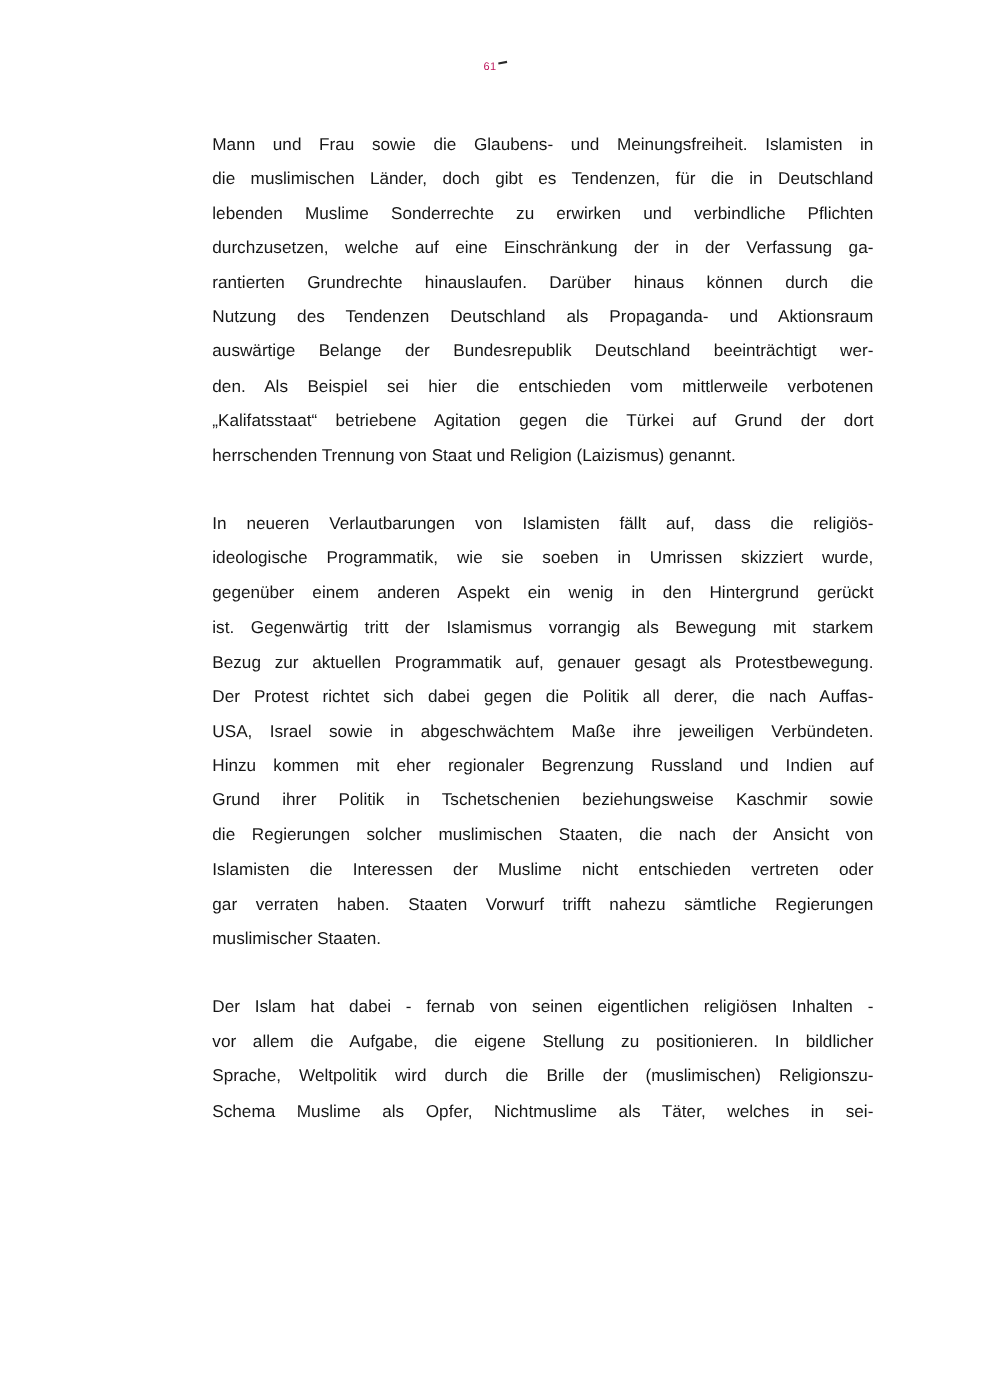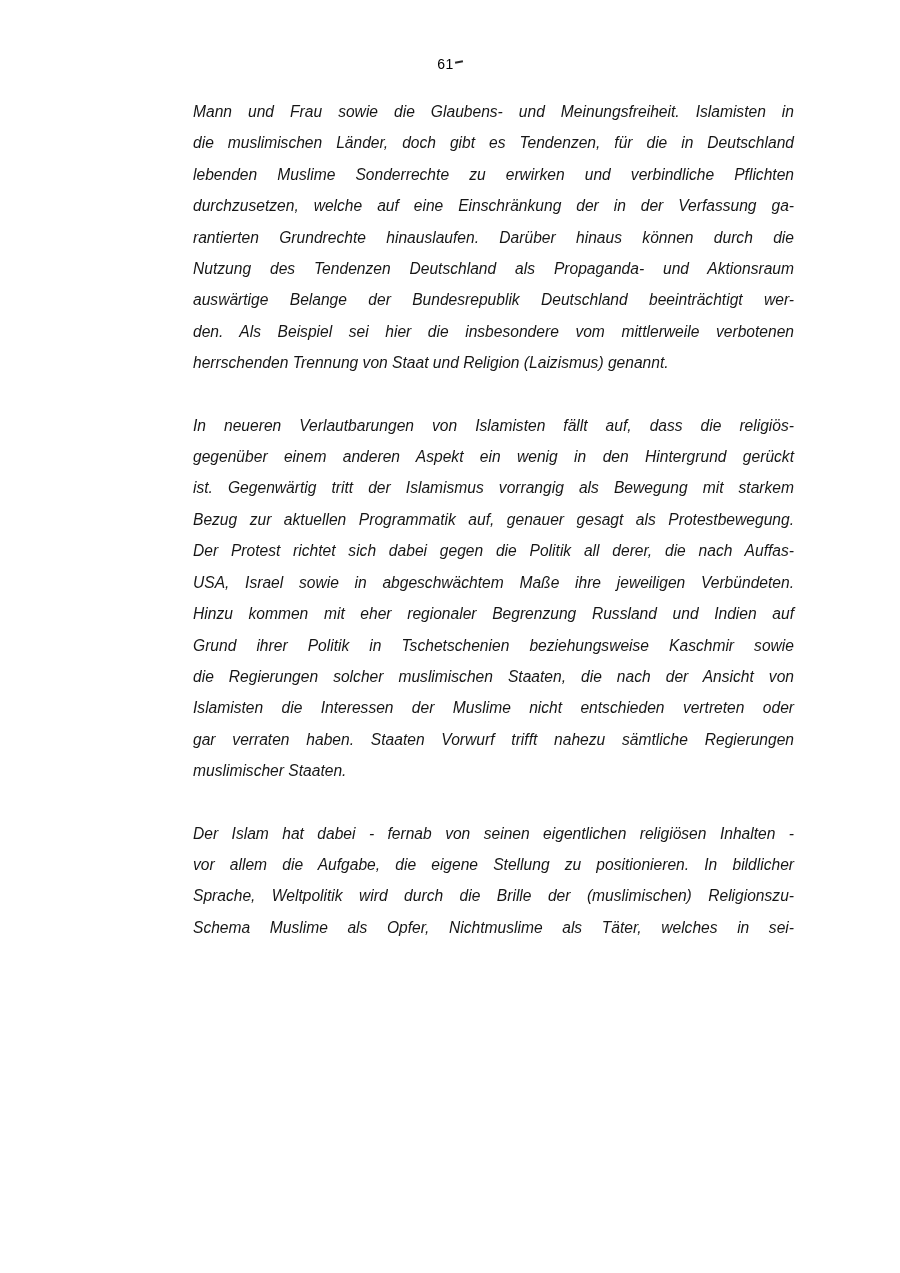--- a/index.html
+++ b/index.html
@@ -15,45 +15,44 @@
     font-family: "Liberation Sans", "DejaVu Sans", sans-serif;
     color: #111111;
     overflow: hidden;
   }
   .page-number {
     position: absolute;
     top: 56px;
     left: 0;
     width: 100%;
     text-align: center;
-    font-size: 14px;
+    font-size: 10px;
     letter-spacing: 0.5px;
-    color: #000000;
+    color: #be185d;
   }
   .page-number .num {
     display: inline-block;
   }
   .artifact {
     display: inline-block;
     width: 8px;
     height: 2px;
     background: #2a2a2a;
     margin-left: 1px;
     vertical-align: 6px;
     transform: rotate(-10deg);
   }
   .content {
     position: absolute;
     left: 193px;
-    top: 96px;
+    top: 116px;
     width: 601px;
     font-size: 15.6px;
     line-height: 31.4px;
     color: #161616;
-    font-style: italic;
   }
   .para {
     margin: 0 0 31px 0;
   }
   .line {
     text-align: justify;
     text-align-last: justify;
     -moz-text-align-last: justify;
     white-space: normal;
   }
@@ -71,25 +70,27 @@
   </div>
   <div class="content">
       <div class="para">
         <div class="line">Mann und Frau sowie die Glaubens- und Meinungsfreiheit. Islamisten in</div>
         <div class="line">die muslimischen Länder, doch gibt es Tendenzen, für die in Deutschland</div>
         <div class="line">lebenden Muslime Sonderrechte zu erwirken und verbindliche Pflichten</div>
         <div class="line">durchzusetzen, welche auf eine Einschränkung der in der Verfassung ga-</div>
         <div class="line">rantierten Grundrechte hinauslaufen. Darüber hinaus können durch die</div>
         <div class="line">Nutzung des Tendenzen Deutschland als Propaganda- und Aktionsraum</div>
         <div class="line">auswärtige Belange der Bundesrepublik Deutschland beeinträchtigt wer-</div>
-        <div class="line">den. Als Beispiel sei hier die insbesondere vom mittlerweile verbotenen</div>
+        <div class="line">den. Als Beispiel sei hier die entschieden vom mittlerweile verbotenen</div>
+        <div class="line">„Kalifatsstaat“ betriebene Agitation gegen die Türkei auf Grund der dort</div>
         <div class="line last">herrschenden Trennung von Staat und Religion (Laizismus) genannt.</div>
       </div>
       <div class="para">
         <div class="line">In neueren Verlautbarungen von Islamisten fällt auf, dass die religiös-</div>
+        <div class="line">ideologische Programmatik, wie sie soeben in Umrissen skizziert wurde,</div>
         <div class="line">gegenüber einem anderen Aspekt ein wenig in den Hintergrund gerückt</div>
         <div class="line">ist. Gegenwärtig tritt der Islamismus vorrangig als Bewegung mit starkem</div>
         <div class="line">Bezug zur aktuellen Programmatik auf, genauer gesagt als Protestbewegung.</div>
         <div class="line">Der Protest richtet sich dabei gegen die Politik all derer, die nach Auffas-</div>
         <div class="line">USA, Israel sowie in abgeschwächtem Maße ihre jeweiligen Verbündeten.</div>
         <div class="line">Hinzu kommen mit eher regionaler Begrenzung Russland und Indien auf</div>
         <div class="line">Grund ihrer Politik in Tschetschenien beziehungsweise Kaschmir sowie</div>
         <div class="line">die Regierungen solcher muslimischen Staaten, die nach der Ansicht von</div>
         <div class="line">Islamisten die Interessen der Muslime nicht entschieden vertreten oder</div>
         <div class="line">gar verraten haben. Staaten Vorwurf trifft nahezu sämtliche Regierungen</div>

